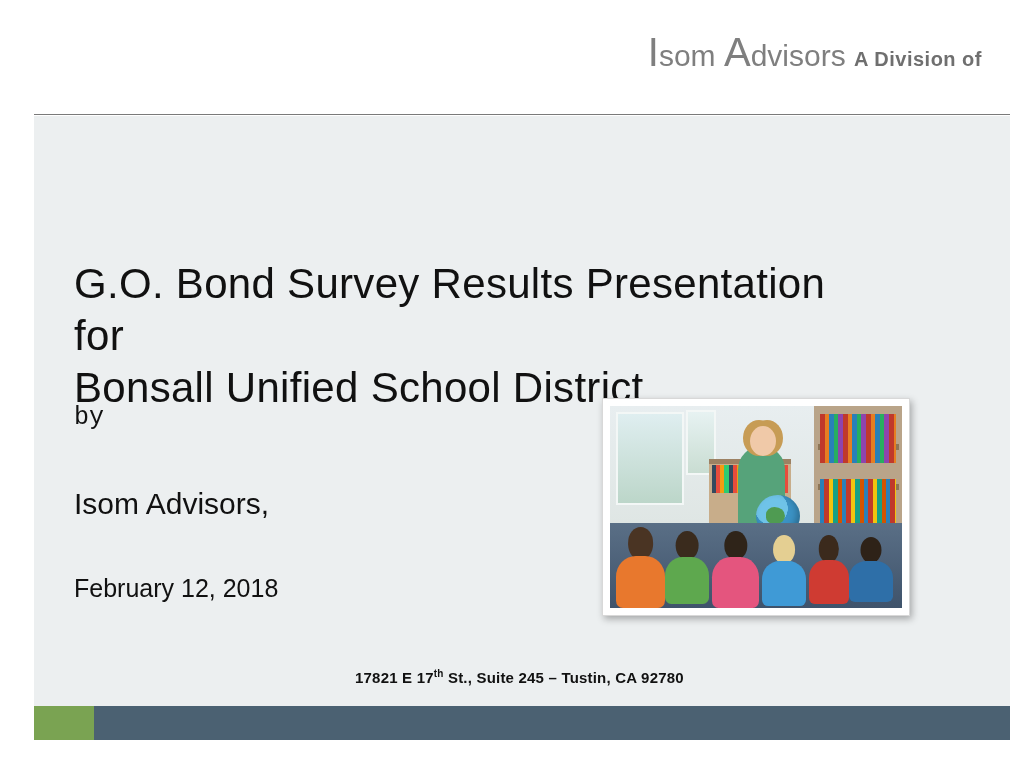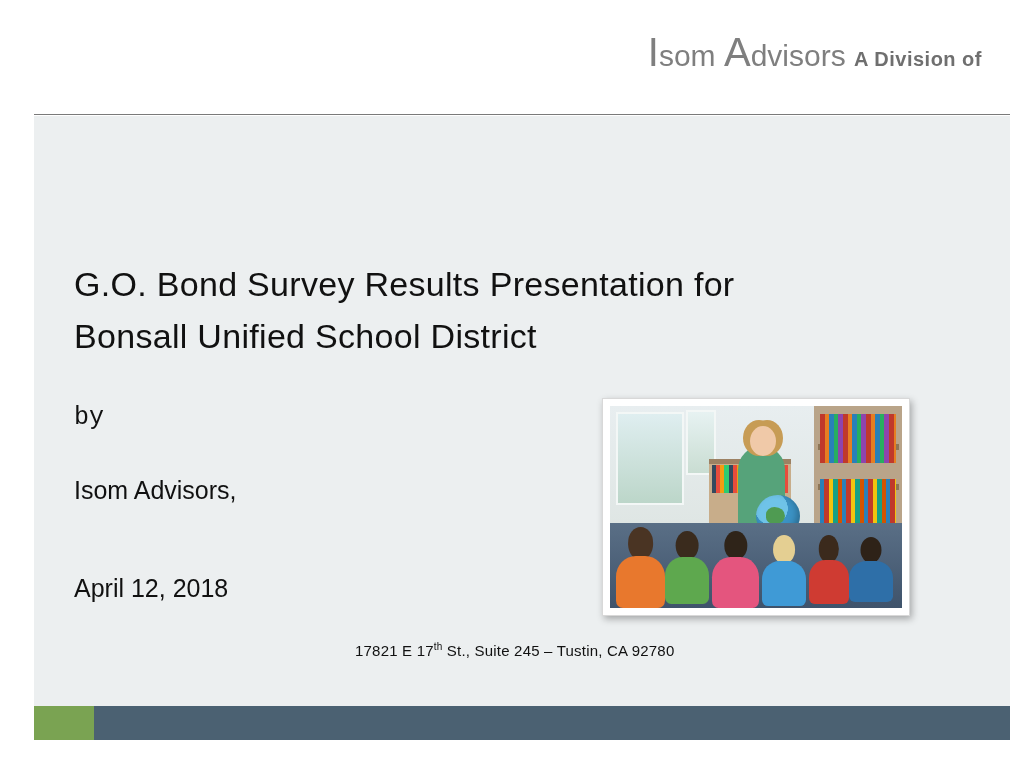--- a/index.html
+++ b/index.html
@@ -88,58 +88,58 @@
     height: 590px;
     background: #eceff0;
   }
 
   
   .title {
     position: absolute;
     left: 64px;
     top: 258px;
     width: 790px;
-    font-size: 34px;
+    font-size: 42px;
     line-height: 52px;
     color: #111111;
     letter-spacing: 0.3px;
   }
 
   
   .sub-by {
     position: absolute;
     left: 64px;
     top: 403px;
     font-size: 25px;
     color: #111111;
     font-family: Liberation Mono, monospace;
   }
   .sub-org {
     position: absolute;
     left: 64px;
-    top: 471px;
-    font-size: 25px;
+    top: 485px;
+    font-size: 30px;
     line-height: 38px;
     color: #111111;
   }
   .sub-date {
     position: absolute;
     left: 64px;
     top: 574px;
     font-size: 25px;
     color: #111111;
   }
 
   
   .address {
     position: absolute;
     left: 345px;
-    top: 641px;
+    top: 668px;
     font-size: 15px;
-    font-weight: normal;
+    font-weight: bold;
     color: #111111;
     letter-spacing: 0.2px;
     text-align: right;
   }
   .address sup {
     font-size: 10px;
     vertical-align: super;
   }
 
   
@@ -274,21 +274,21 @@
 
   <div class="title">
     <div>G.O. Bond Survey Results Presentation for</div>
     <div>Bonsall Unified School District</div>
   </div>
 
   <div class="sub-by">by</div>
   <div class="sub-org">
     <div>Isom Advisors,</div>
   </div>
-  <div class="sub-date">April 12, 2018</div>
+  <div class="sub-date">February 12, 2018</div>
 
   <div class="address"><span>17821 E 17</span><sup>th</sup><span> St., Suite 245 – Tustin, CA 92780</span></div>
 
   <div class="photo-frame">
     <div class="photo">
       <div class="ph-wall"></div>
       <div class="ph-window"></div>
       <div class="ph-window2"></div>
       <div class="ph-shelf-right"></div>
       <div class="ph-books-a"></div>

